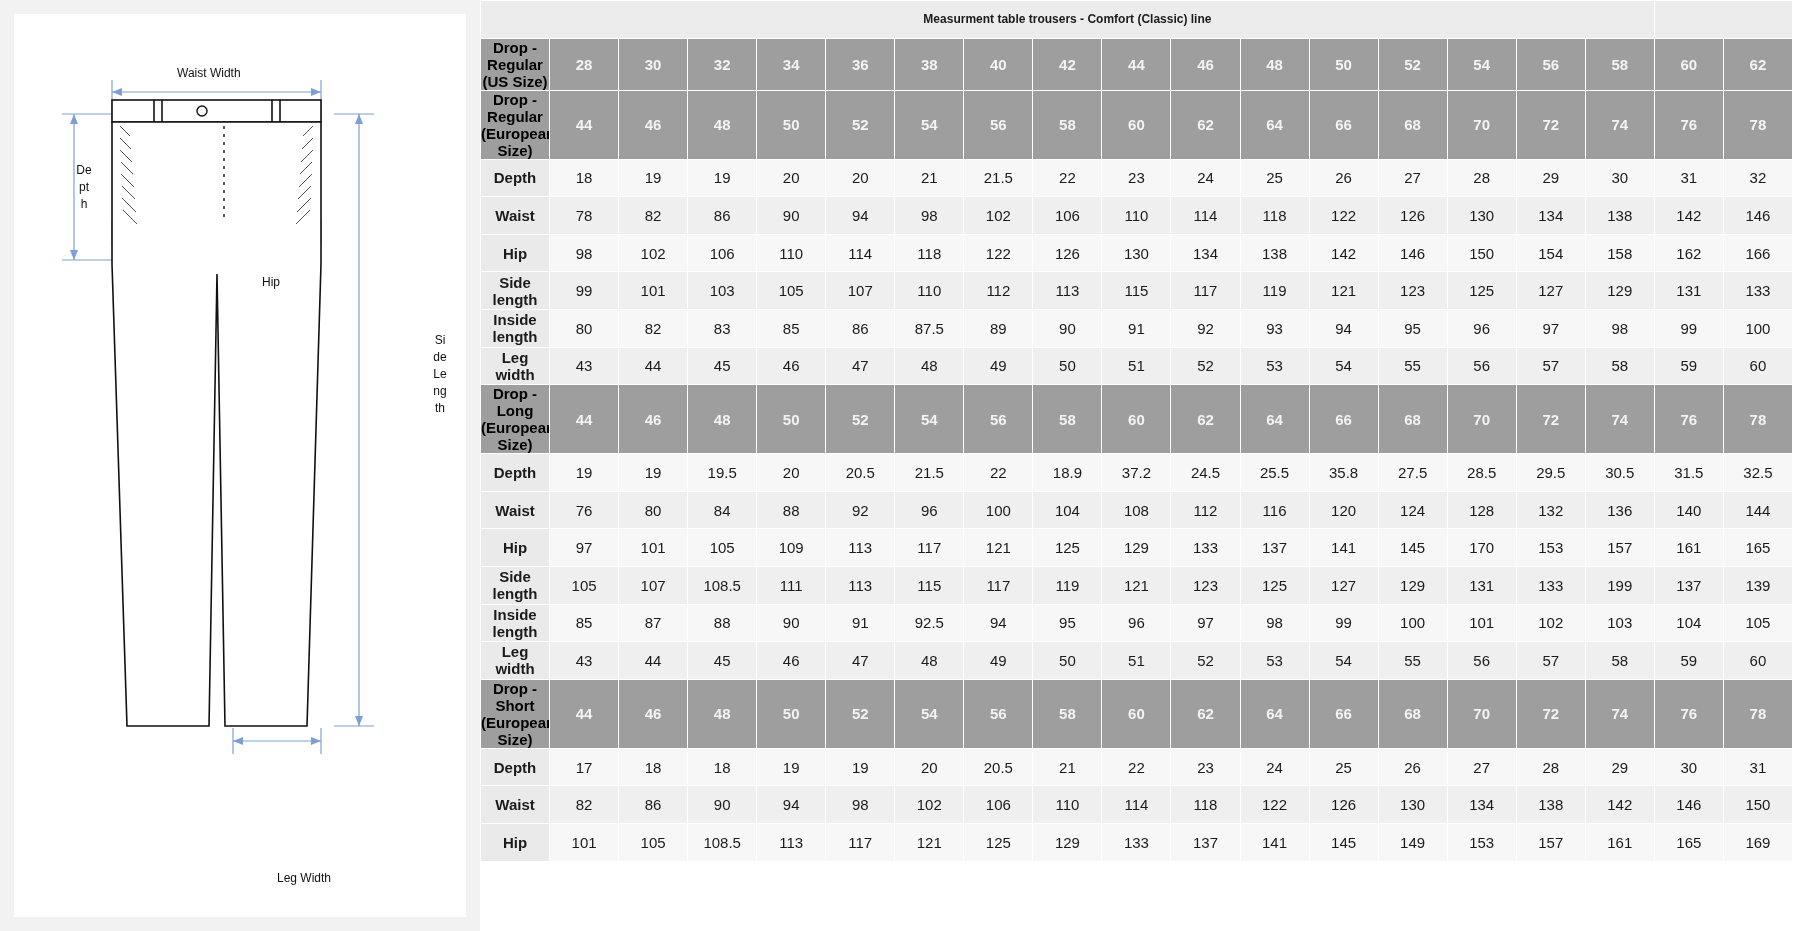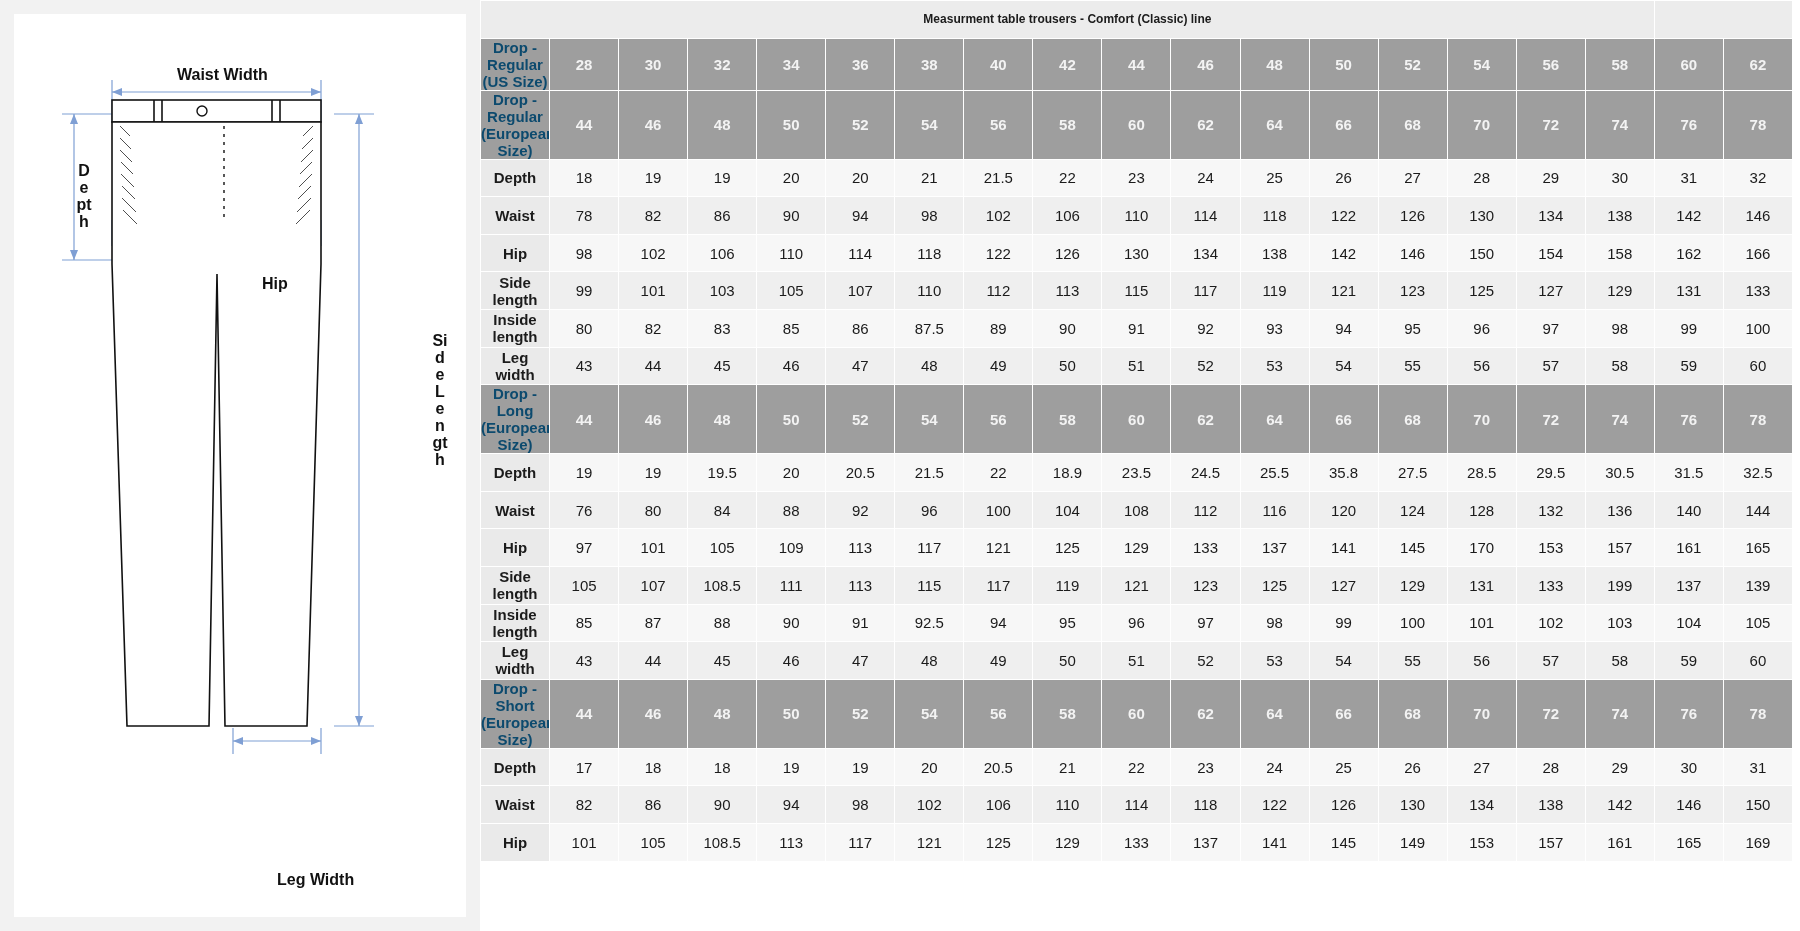--- a/index.html
+++ b/index.html
@@ -35,22 +35,22 @@
     background: #ffffff;
   }
   #diagram-svg {
     position: absolute;
     left: 0;
     top: 0;
   }
   .diag-label {
     position: absolute;
     font-family: "Liberation Sans", sans-serif;
-    font-weight: bold;
-    font-size: 16px;
+    font-weight: normal;
+    font-size: 12px;
     color: #111111;
     white-space: nowrap;
   }
   .diag-label.vertical {
     width: 16px;
     line-height: 17px;
     text-align: center;
     white-space: normal;
     word-break: break-all;
   }
@@ -96,21 +96,21 @@
     background: #ffffff;
     border: 1px solid #ffffff;
   }
   
   tr.grp td {
     background: #9e9e9e;
     color: #f3f3f3;
   }
   tr.grp td.rowlabel {
     background: #9e9e9e;
-    color: #0c4a6e;
+    color: #000000;
   }
   
   tr.data td.rowlabel {
     background: #eaeaea;
     color: #1b1b1b;
   }
   tr.data td.val {
     background: #f7f7f7;
     color: #1b1b1b;
     font-weight: normal;
@@ -417,21 +417,21 @@
           <tr class="data">
             <td class="rowlabel">Depth</td>
             <td class="val">19</td>
             <td class="val">19</td>
             <td class="val">19.5</td>
             <td class="val">20</td>
             <td class="val">20.5</td>
             <td class="val">21.5</td>
             <td class="val">22</td>
             <td class="val">18.9</td>
-            <td class="val">23.5</td>
+            <td class="val">37.2</td>
             <td class="val">24.5</td>
             <td class="val">25.5</td>
             <td class="val">35.8</td>
             <td class="val">27.5</td>
             <td class="val">28.5</td>
             <td class="val">29.5</td>
             <td class="val">30.5</td>
             <td class="val">31.5</td>
             <td class="val">32.5</td>
           </tr>

